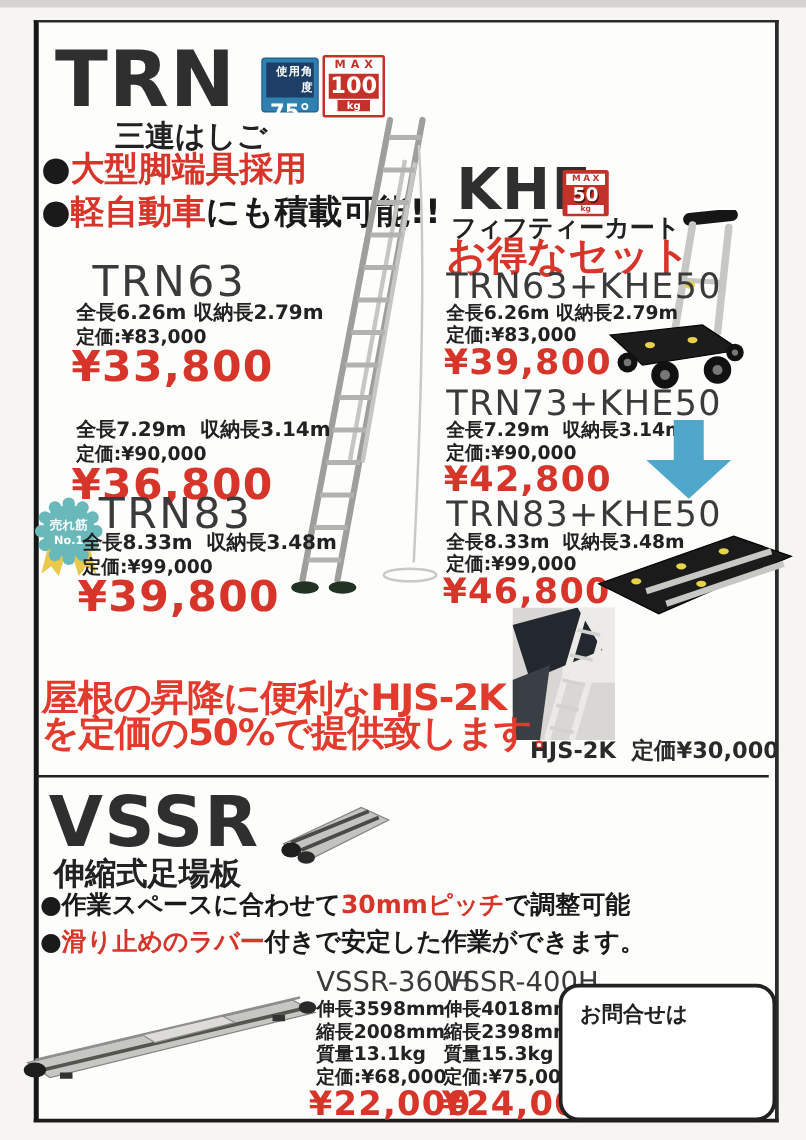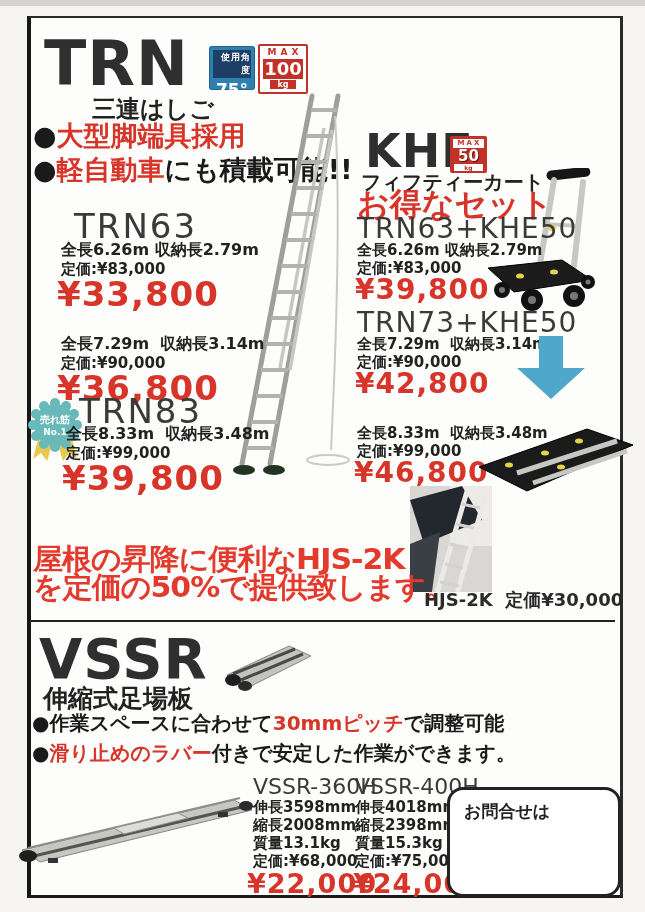--- a/index.html
+++ b/index.html
@@ -184,20 +184,21 @@
 
   <div class="abs prod-name" style="left:357px;top:309px;font-size:28px;letter-spacing:1px;">TRN73+KHE50</div>
   <div class="abs spec pre" style="left:357px;top:337px;font-size:15px;">全長7.29m  収納長3.14m</div>
   <div class="abs listp" style="left:357px;top:355px;">定価:¥90,000</div>
   <div class="abs price" style="left:355px;top:370px;font-size:28px;">¥42,800</div>
 
   <svg class="abs" style="left:517px;top:336px;" width="68" height="64" viewBox="0 0 68 64">
     <polygon points="22,0 46,0 46,32 68,32 34,63 0,32 22,32" fill="#4fa8cb"></polygon>
   </svg>
 
+  <div class="abs prod-name" style="left:357px;top:398px;font-size:28px;letter-spacing:1px;">TRN83+KHE50</div>
   <div class="abs spec pre" style="left:357px;top:426px;font-size:15px;">全長8.33m  収納長3.48m</div>
   <div class="abs listp" style="left:357px;top:444px;">定価:¥99,000</div>
   <div class="abs price" style="left:354px;top:459px;font-size:28px;">¥46,800</div>
 
   <svg class="abs" style="left:475px;top:421px;" width="160" height="72" viewBox="0 0 160 72">
     <polygon points="4,46 112,8 158,24 52,70" fill="#1b1b1b" stroke="#000" stroke-width="1"></polygon>
     <line x1="42" y1="52" x2="142" y2="20" stroke="#c7c7c4" stroke-width="5"></line>
     <line x1="58" y1="62" x2="152" y2="30" stroke="#c7c7c4" stroke-width="5"></line>
     <ellipse cx="34" cy="44" rx="4" ry="2.5" fill="#e8d24a"></ellipse>
     <ellipse cx="70" cy="32" rx="4" ry="2.5" fill="#e8d24a"></ellipse>

